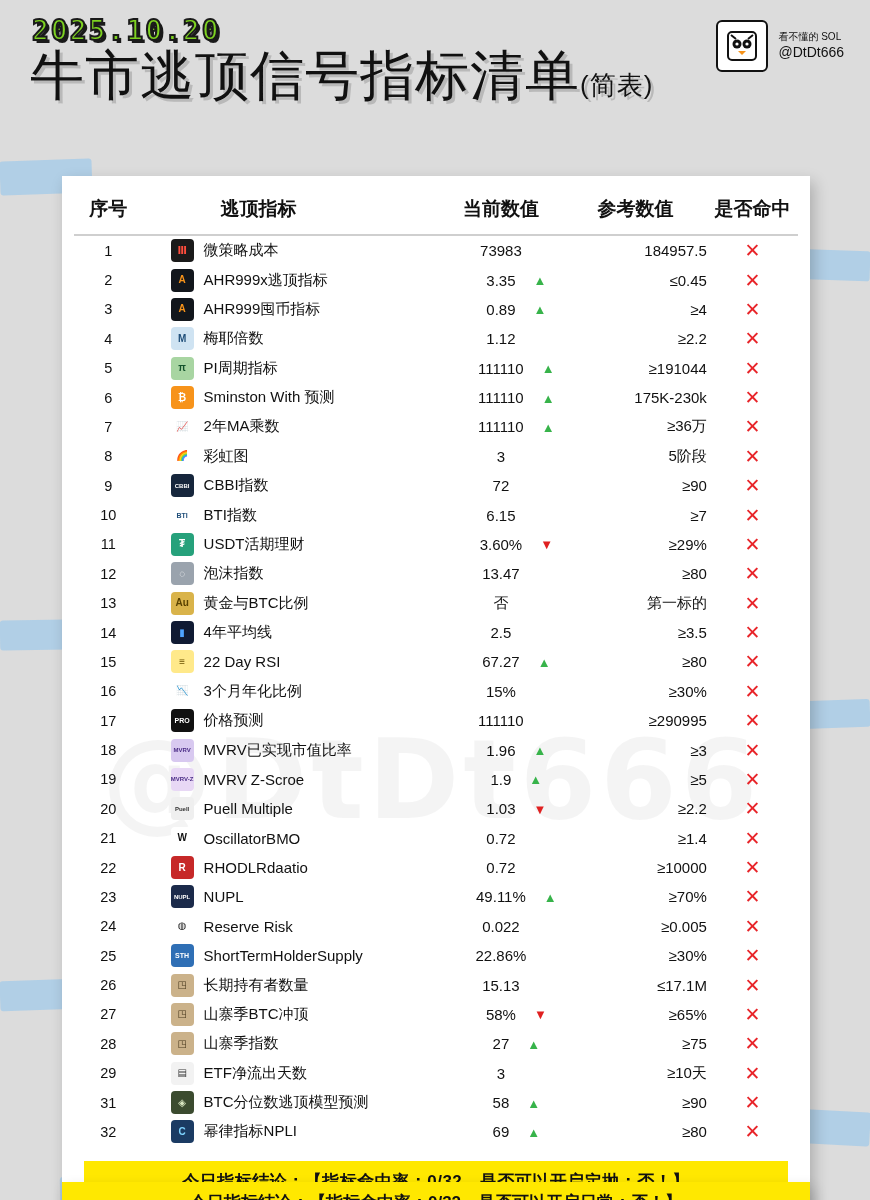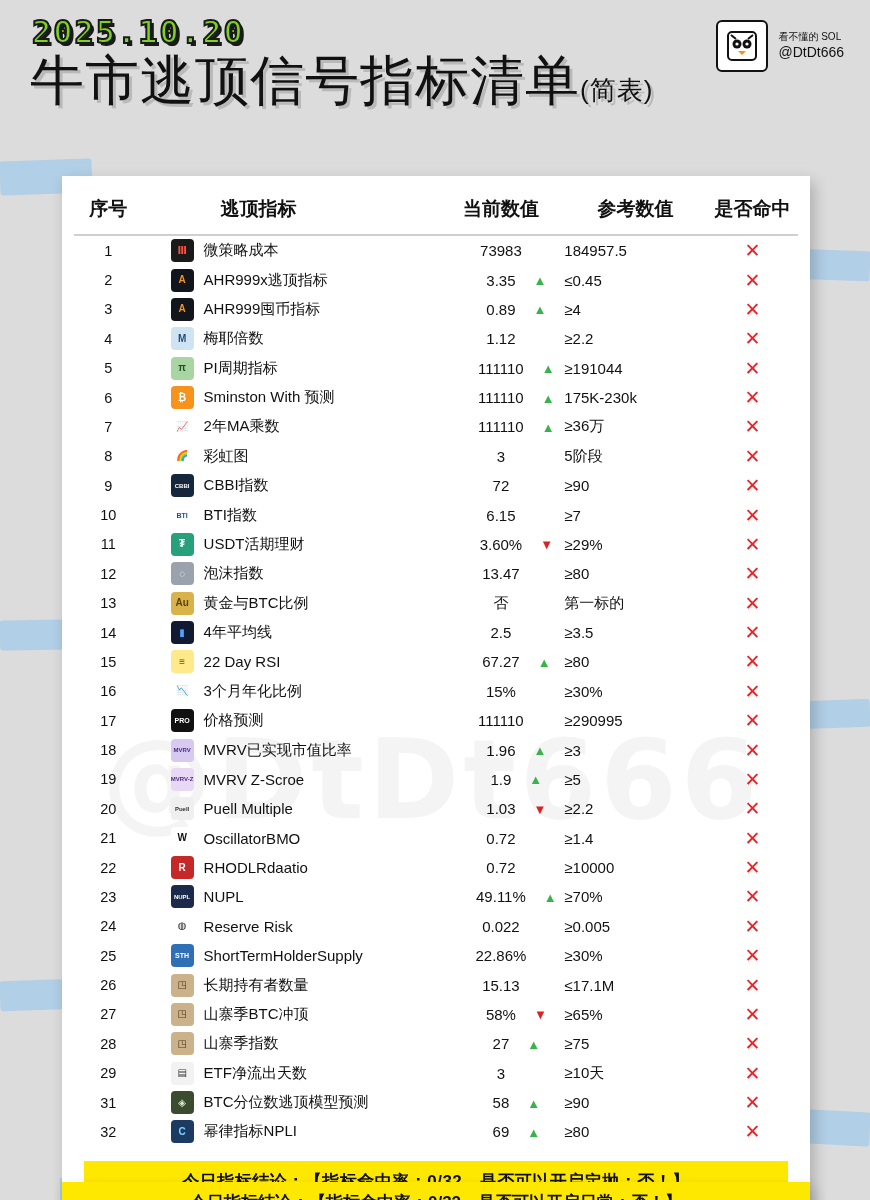--- a/index.html
+++ b/index.html
@@ -33,21 +33,21 @@
 
   
   .header {
     position: relative;
     padding: 10px 24px 0 28px;
     height: 165px;
   }
   .date {
     font-family: "DejaVu Sans Mono", monospace;
     font-weight: bold;
-    font-size: 32px;
+    font-size: 28px;
     letter-spacing: 2px;
     color: #7ed321;
     -webkit-text-stroke: 2px #1a1a1a;
     text-shadow: 3px 3px 0 #1a1a1a;
     margin: 6px 0 0 4px;
     line-height: 1.05;
   }
   .title {
     font-family: "Liberation Sans", "DejaVu Sans", sans-serif;
     font-weight: normal;
@@ -122,21 +122,21 @@
 
   tbody td {
     font-size: 15px;
     color: #111;
     padding: 3.2px 0;
     vertical-align: middle;
   }
   td.no { text-align: center; width: 72px; font-size: 14.5px;}
   td.ind { text-align: left; }
   td.cur { text-align: center; position: relative; }
-  td.ref { text-align: left; }
+  td.ref { text-align: right; }
   td.hit { text-align: center; }
 
   .indwrap { display: flex; align-items: center; gap: 10px; padding-left: 28px;}
   .ic {
     width: 23px; height: 23px;
     border-radius: 4px;
     flex: 0 0 23px;
     display: flex; align-items: center; justify-content: center;
     font-size: 10px; font-weight: bold; color: #fff;
     overflow: hidden;

